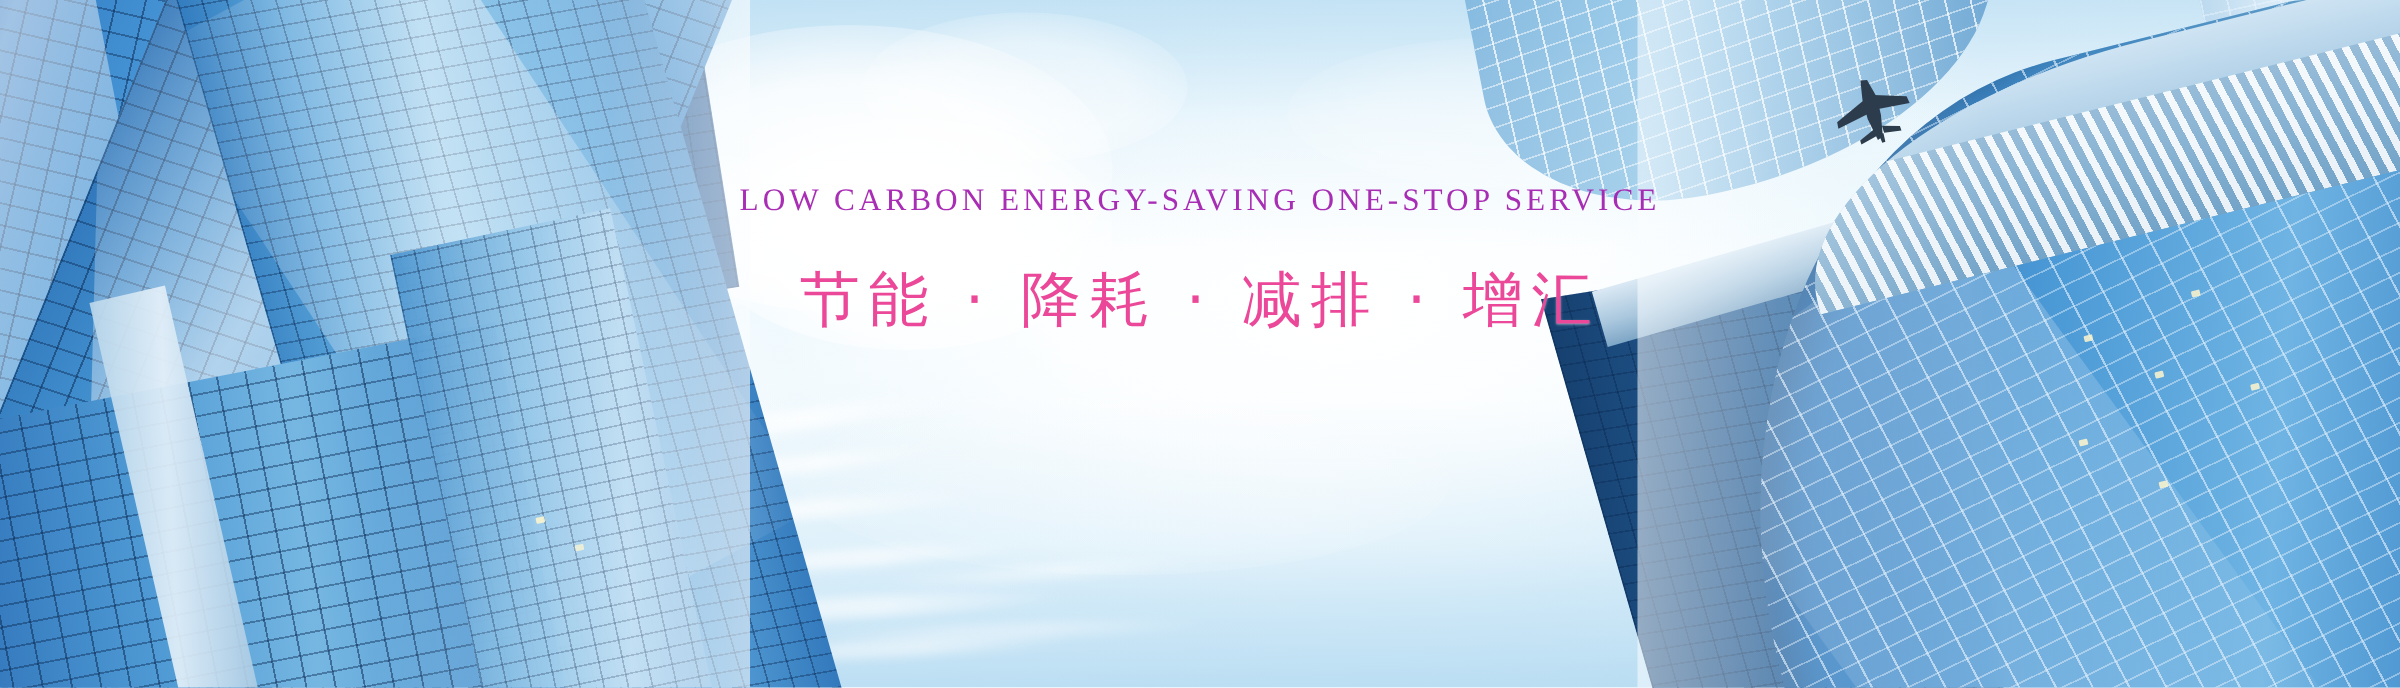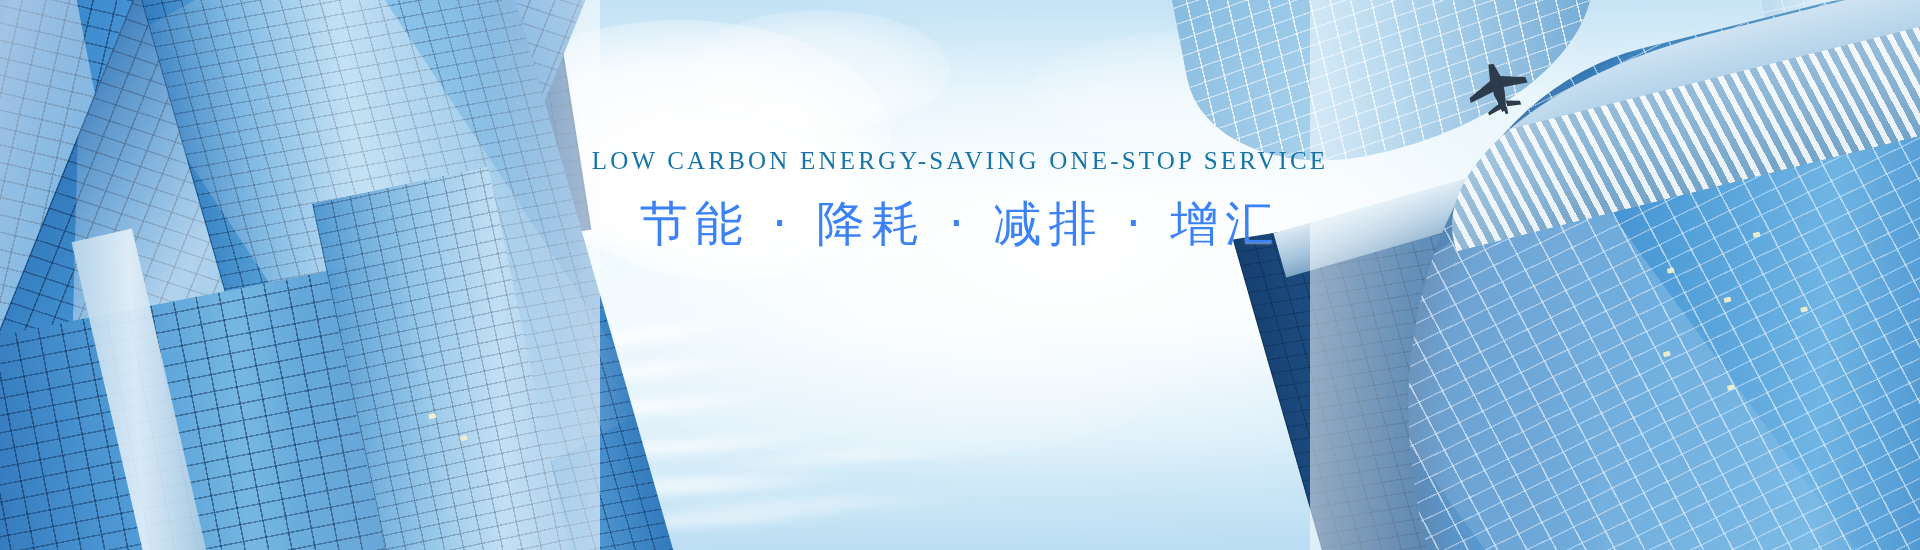--- a/index.html
+++ b/index.html
@@ -244,31 +244,31 @@
   
   #text-block {
     position:absolute; left:0; right:0; top:148px;
     text-align:center;
     z-index: 40;
   }
   #eyebrow {
     font-family: "Liberation Serif", "DejaVu Serif", serif;
     font-size: 25px;
     letter-spacing: 3.2px;
-    color: #0369a1;
+    color: #a21caf;
     opacity: .92;
     line-height: 1;
     white-space: nowrap;
   }
   #subtitle {
-    margin-top: 24px;
+    margin-top: 41px;
     font-family: "DejaVu Sans", "Liberation Sans", sans-serif;
     font-size: 48px;
     letter-spacing: 7px;
-    color: #3b82f6;
+    color: #ec4899;
     line-height: 1.12;
     white-space: nowrap;
     text-shadow: 0 1px 2px rgba(255,255,255,0.55);
   }
   #headline {
     margin-top: 16px;
     font-family: "DejaVu Sans", "Liberation Sans", sans-serif;
     font-weight: 700;
     font-size: 66px;
     letter-spacing: 4px;

